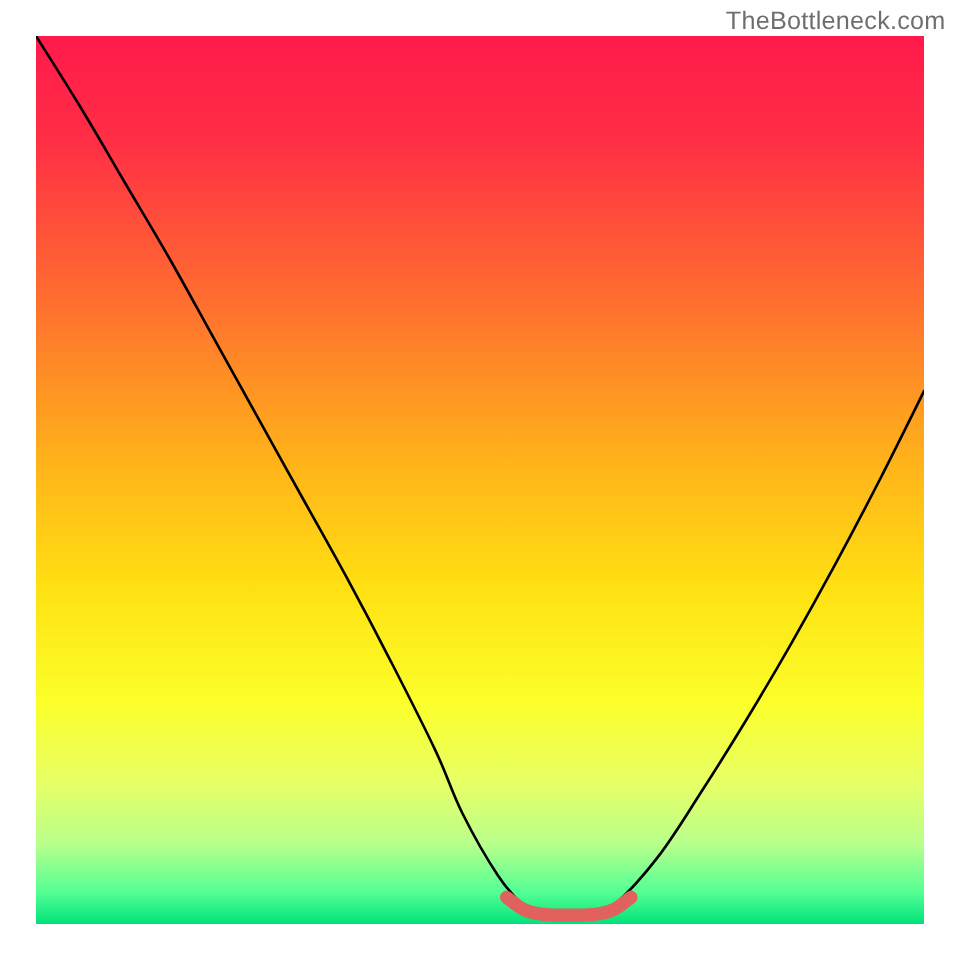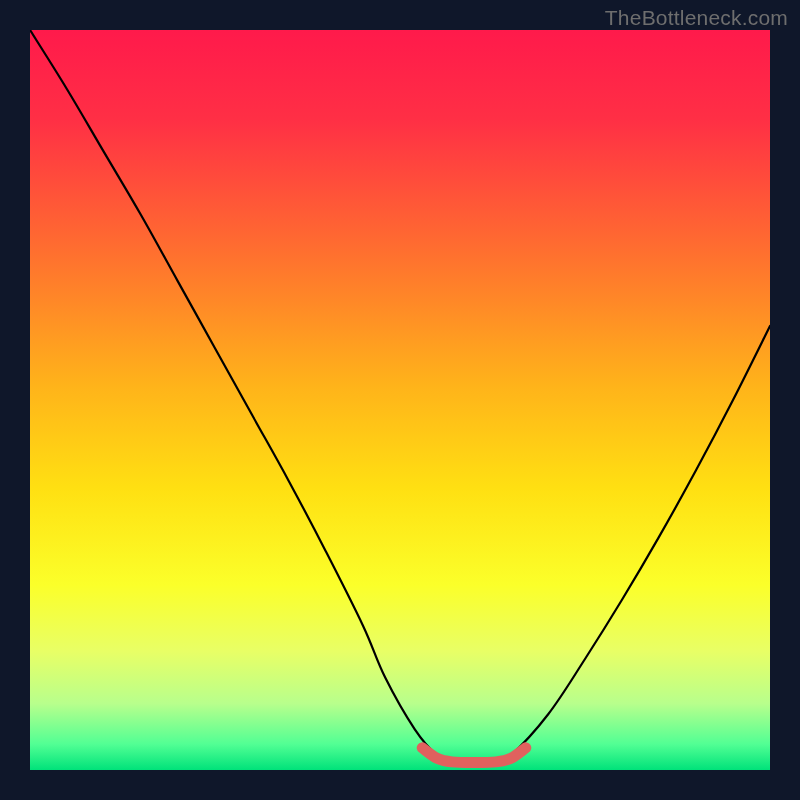--- a/index.html
+++ b/index.html
@@ -8,21 +8,21 @@
     width: 800px;
     height: 800px;
     background: #000;
     overflow: hidden;
     font-family: Arial, Helvetica, sans-serif;
   }
   .stage {
     position: relative;
     width: 800px;
     height: 800px;
-    background: #0f172a;
+    background: #ffffff;
   }
   .plot-area {
     position: absolute;
     left: 30px;
     top: 30px;
     width: 740px;
     height: 740px;
     overflow: hidden;
   }
   .gradient-bg {

